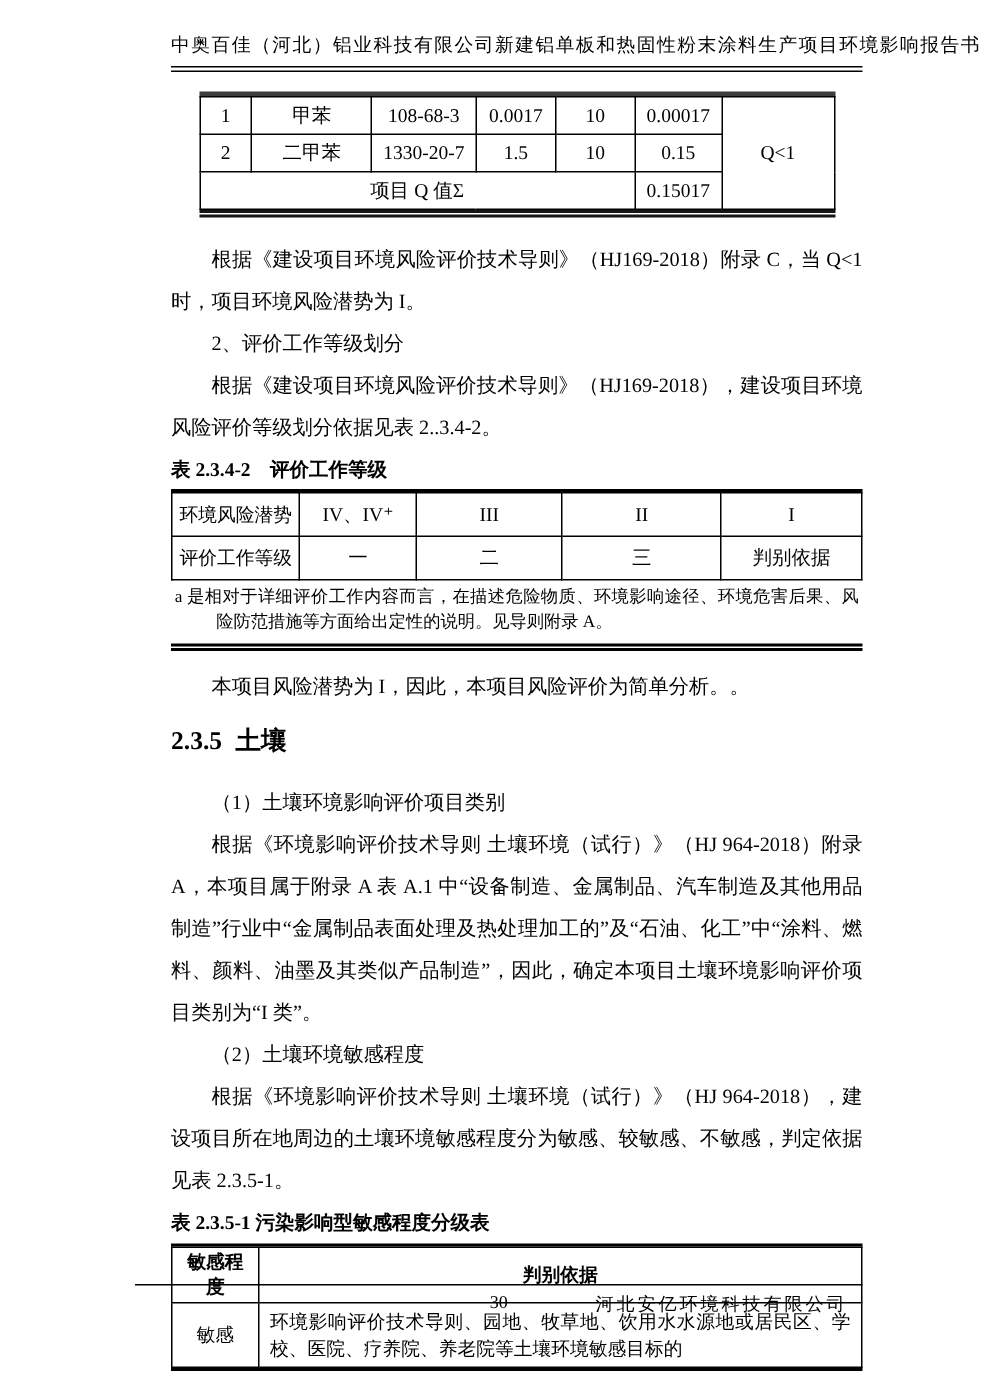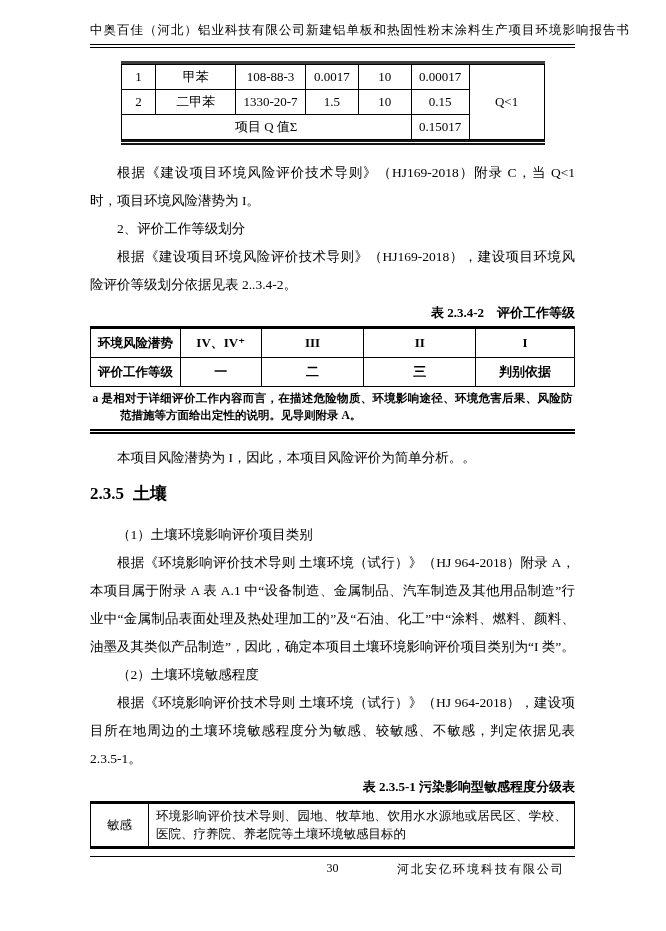--- a/index.html
+++ b/index.html
@@ -2,39 +2,39 @@
 <html><head>
 <meta charset="utf-8">
 <style>
   * { box-sizing: border-box; }
   html,body { margin:0; padding:0; background:#ffffff; }
   .page {
     position:relative; width:666px; height:931px; margin:0 auto;
     background:#fff; color:#000; overflow:hidden;
     font-family:"Liberation Serif","DejaVu Serif",serif;
   }
-  .content { padding:22px 91px 0 90px; }
+  .content { padding:22px 91px 0 114px; }
 
   .doc-header {
     text-align:center; font-size:12.5px; letter-spacing:1px;
     padding-bottom:5px; border-bottom:4px double #000; white-space:nowrap;
   }
 
   table { border-collapse:collapse; width:100%; }
 
   .qtable-wrap { width:424px; margin:13px auto 0; border-top:3px solid #3d3d3d; border-bottom:5px double #151515; }
   .qtable td { border:1px solid #000; text-align:center; font-size:13px; height:25px; padding:0 2px; }
 
   .para { font-size:13.5px; line-height:28px; text-align:justify; text-indent:2em; margin:0; }
   .para.first { margin-top:14px; }
 
-  .caption { text-align:right; font-weight:bold; font-size:13px; margin-top:3px; line-height:22px; }
+  .caption { text-align:left; font-weight:bold; font-size:13px; margin-top:3px; line-height:22px; }
 
   .gtable-wrap { margin-top:2px; border-top:2.5px solid #000; border-bottom:5px double #000; }
-  .gtable td { border:1px solid #000; text-align:center; font-size:13px; height:29px; padding:0 2px;font-weight:bold; }
+  .gtable td { border:1px solid #000; text-align:center; font-size:13px; height:29px; padding:0 2px; }
   .gtable td.rowlabel { font-size:12.5px; }
   .gtable td.footnote-cell {
     border-left:none; border-right:none; border-bottom:none; border-top:1.5px solid #000;
     text-align:left; font-size:11.5px; height:auto; padding:3px 2px 5px 2px;
   }
   .footnote-text { display:block; line-height:17px; padding-left:2.4em; text-indent:-2.4em; text-align:justify; }
 
   .heading { margin:9px 0 0 0; font-size:17px; font-weight:bold; line-height:26px; }
   .heading .num { margin-right:9px;font-family:Liberation Serif, serif; }
 
@@ -67,21 +67,21 @@
             <col style="width:70px">
           <col style="width:53px">
             <col style="width:53px">
             <col style="width:58px">
             <col style="width:75px">
         </colgroup>
         <tbody>
           <tr>
             <td>1</td>
             <td>甲苯</td>
-            <td>108-88-3</td>
+            <td>108-68-3</td>
             <td>0.0017</td>
             <td>10</td>
             <td>0.00017</td>
             <td rowspan="3">Q&lt;1</td>
           </tr>
           <tr>
             <td>2</td>
             <td>二甲苯</td>
             <td>1330-20-7</td>
             <td>1.5</td>
@@ -143,20 +143,24 @@
     <p class="para">根据《环境影响评价技术导则 土壤环境（试行）》（HJ 964-2018）附录 A，本项目属于附录 A 表 A.1 中“设备制造、金属制品、汽车制造及其他用品制造”行业中“金属制品表面处理及热处理加工的”及“石油、化工”中“涂料、燃料、颜料、油墨及其类似产品制造”，因此，确定本项目土壤环境影响评价项目类别为“I 类”。</p>
     <p class="para">（2）土壤环境敏感程度</p>
     <p class="para">根据《环境影响评价技术导则 土壤环境（试行）》（HJ 964-2018），建设项目所在地周边的土壤环境敏感程度分为敏感、较敏感、不敏感，判定依据见表 2.3.5-1。</p>
 
     <div class="caption">表 2.3.5-1 污染影响型敏感程度分级表</div>
 
     <div class="stable-wrap">
       <table class="stable">
         <tbody>
           <tr>
+            <th>敏感程度</th>
+            <th>判别依据</th>
+          </tr>
+          <tr>
             <td class="level">敏感</td>
             <td class="criteria">环境影响评价技术导则、园地、牧草地、饮用水水源地或居民区、学校、医院、疗养院、养老院等土壤环境敏感目标的</td>
           </tr>
         </tbody>
       </table>
     </div>
 
   </div>
 
   <div class="footer">

